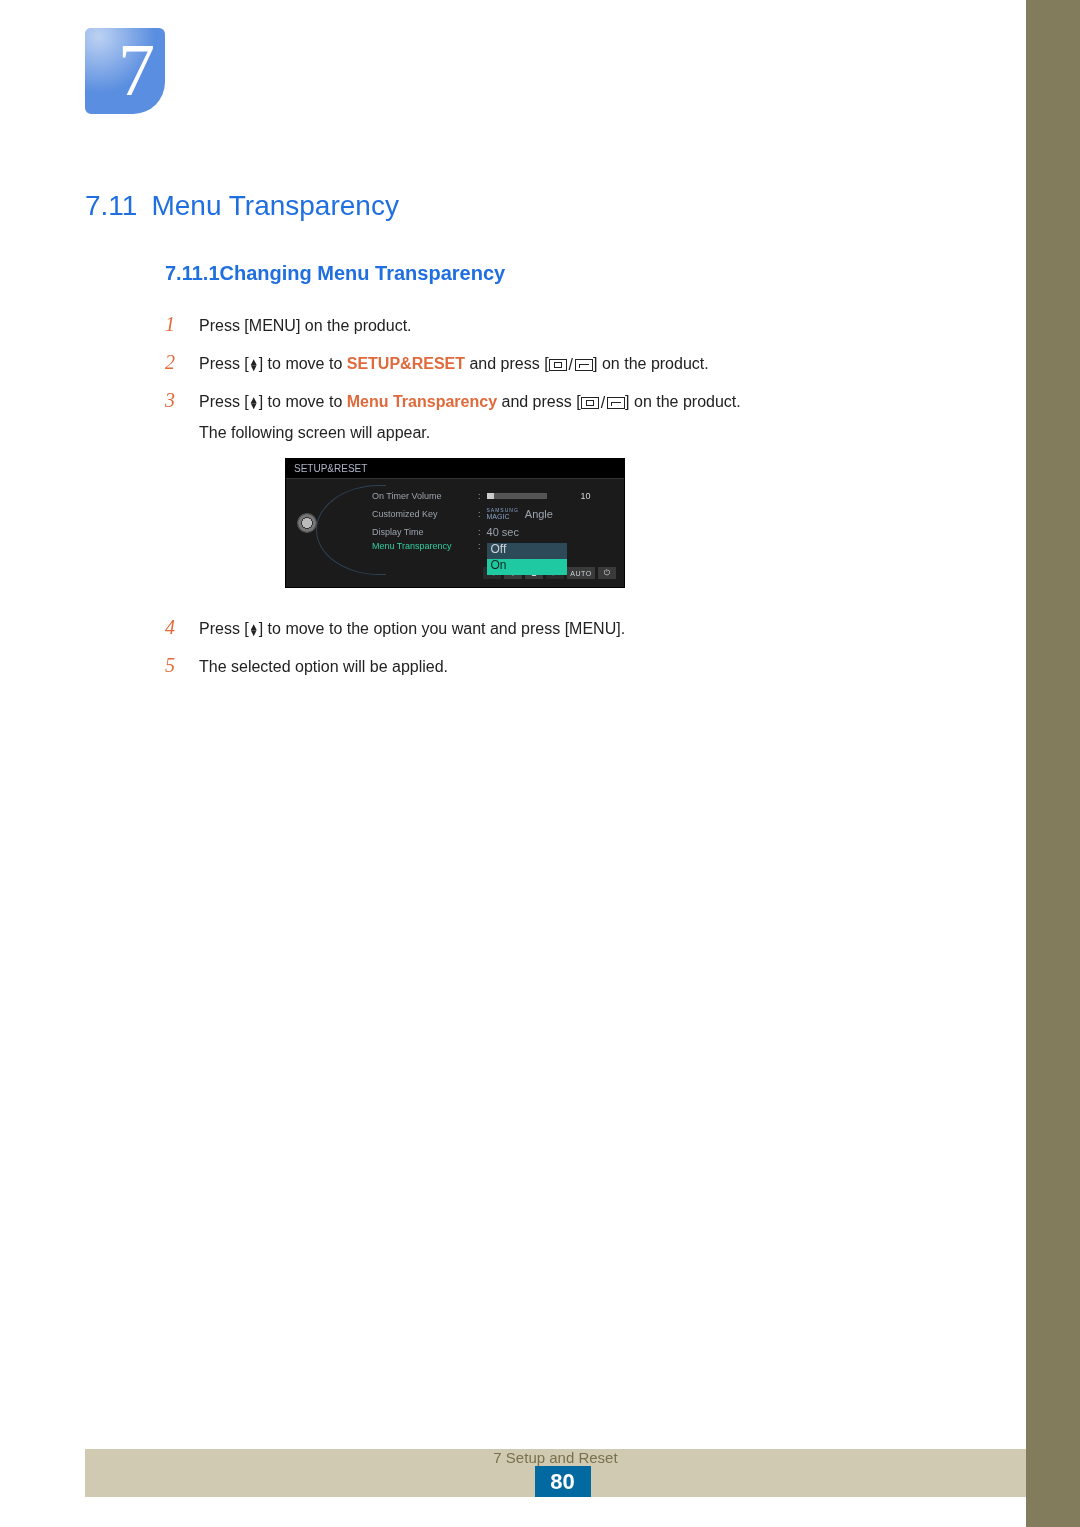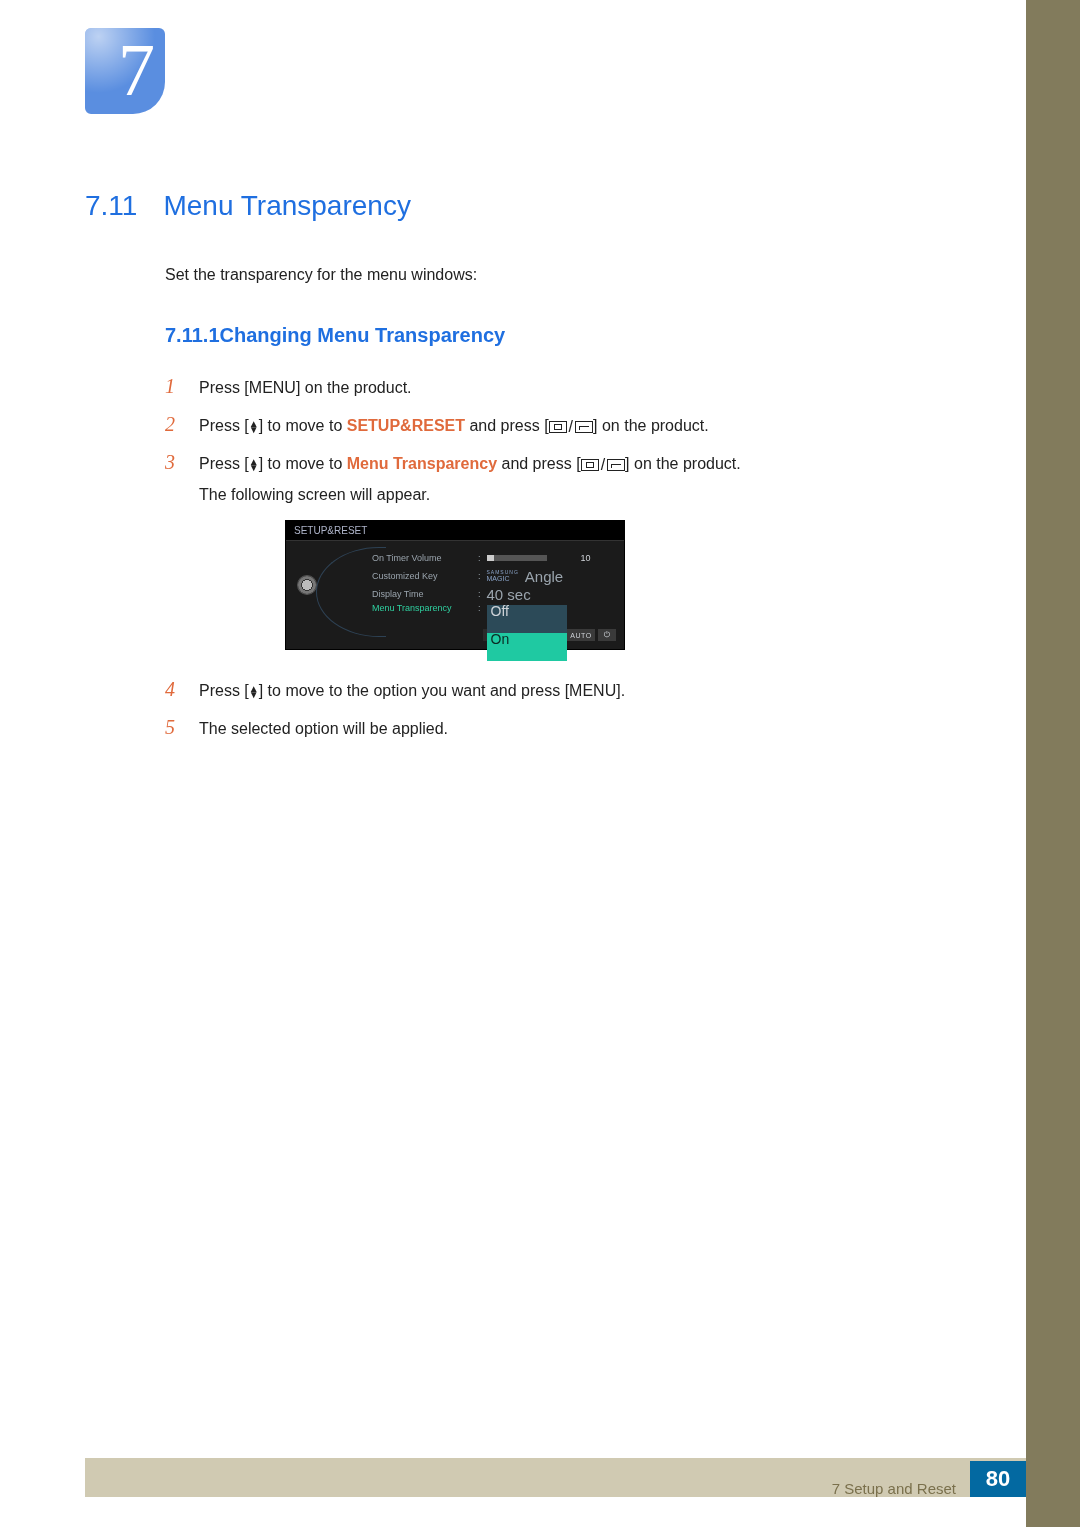--- a/index.html
+++ b/index.html
@@ -47,21 +47,21 @@
     font-size: 34px;
     font-weight: 700;
   }
   .section {
     position: absolute;
     top: 190px;
     left: 85px;
     right: 90px;
   }
   .section-h {
-    display: flex; gap: 26px; align-items: baseline;
+    display: flex; gap: 14px; align-items: baseline;
     color: #1f6fe0; font-size: 28px; font-weight: 400;
   }
   .section-h strong{ font-weight:400; }
   .intro {
     margin: 44px 0 0 80px;
     font-size: 16px; color: #222;
   }
   .subsection {
     margin: 40px 0 0 80px;
     color: #1f6fe0; font-size: 20px; font-weight: 700;
@@ -106,40 +106,40 @@
   .osd-arc {
     position:absolute; left:30px; top:6px; width:70px; height:90px;
     border:1px solid #3a5b7a; border-right:none; border-radius: 70px 0 0 70px/ 50px 0 0 50px;
     opacity:.6;
   }
   .osd-rows { margin-left: 50px; flex:1; }
   .osd-row { display:flex; align-items:center; height:18px; gap:6px; }
   .osd-label { width:100px; color:#9aa4ad; font-size:9px; }
   .osd-label.active { color:#2fcf9f; }
   .osd-colon { color:#9aa4ad; font-size:9px; }
-  .osd-val { color:#9aa4ad; font-size:15px; }
+  .osd-val { color:#9aa4ad; font-size:11px; }
   .vol-bar { display:inline-block; width:60px; height:6px; background:#555; position:relative; vertical-align:middle; }
   .vol-bar::after{ content:""; position:absolute; left:0; top:0; height:100%; width:12%; background:#ccc;}
   .vol-num { margin-left:28px; color:#cfd3d8; font-size:9px;}
   .magic { font-size:7px; color:#8aa3c7; display:inline-block; line-height:1; }
   .magic small{ display:block; font-size:5px; letter-spacing:1px; color:#8aa3c7;}
   .opt-box { margin-top:2px; }
-  .opt { height:28px; line-height:12px; padding:0 4px; font-size:14px; width: 80px; }
+  .opt { height:16px; line-height:12px; padding:0 4px; font-size:12px; width: 80px; }
   .opt.sel { background:#2c4a58; color:#cfd3d8; }
   .opt.hl { background:#1fc9a2; color:#0b2a24; }
   .osd-nav {
     display:flex; justify-content:flex-end; gap:3px;
     padding: 4px 8px 0 0;
   }
   .nbtn { width:18px; height:12px; background:#3a3a3a; display:flex; align-items:center; justify-content:center; font-size:8px; color:#cfd3d8;}
   .nbtn.dis{ background:#2a2a2a; color:#666;}
   .nbtn.wide{ width:28px; font-size:7px; letter-spacing:.5px;}
   .footer {
     position: absolute; left: 85px; right: 54px; bottom: 30px;
-    height: 39px; background: #d0cab2; display:flex; align-items:flex-end; justify-content:flex-end;
+    height: 48px; background: #d0cab2; display:flex; align-items:center; justify-content:flex-end;flex-direction:column;
   }
   .footer-label { color:#7a704c; font-size:15px; margin-right:0;}
   .page-box { background:#0369a1; color:#fff; width:56px; height:36px; display:flex; align-items:center; justify-content:center; font-size:22px; font-weight:700; margin-left:14px;}
   .key-icons { display:inline-flex; align-items:center; gap:2px; vertical-align:middle; }
   .ic { width:18px; height:12px; border:1.2px solid #222; display:inline-block; position:relative; }
   .ic.screen::after{ content:""; position:absolute; left:4px; right:4px; top:2px; bottom:2px; border:1px solid #222;}
   .ic.enter::before{ content:""; position:absolute; left:3px; right:3px; top:4px; height:1.2px; background:#222;}
   .ic.enter::after{ content:""; position:absolute; left:3px; top:4px; width:1.2px; height:4px; background:#222;}
   .updown{ display:inline-flex; flex-direction:column; vertical-align:middle; line-height:6px; font-size:10px;}
 </style>
@@ -153,21 +153,20 @@
     <div class="chapter-badge-num">7</div>
   </div>
 </div>
 
 <div class="section">
   <div class="section-h">
     <span>7.11</span>
     <strong>Menu Transparency</strong>
   </div>
 
-  <div class="intro">Set the transparency for the menu windows:</div>
 
   <div class="subsection">
     <span class="subnum">7.11.1</span><span>Changing Menu Transparency</span>
   </div>
 
   <ol class="steps">
     <li>
       <span class="num">1</span>
       <span class="txt">
         <span>Press [</span><span class="menu-key">MENU</span><span>] on the product.</span>

